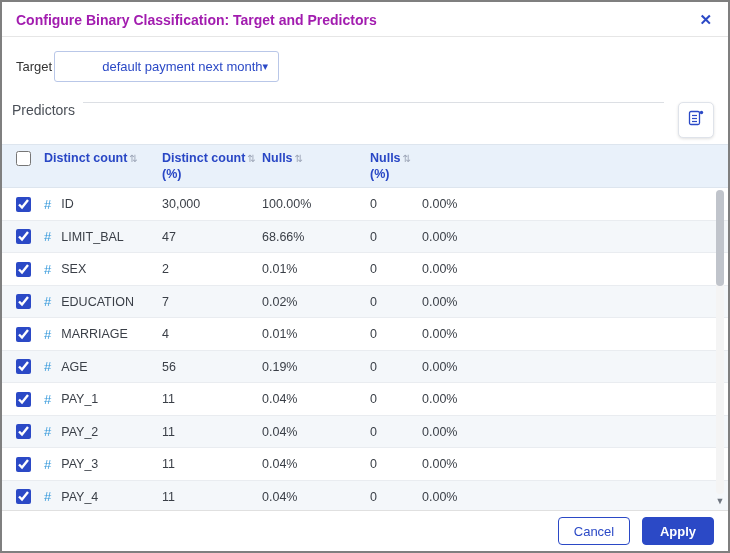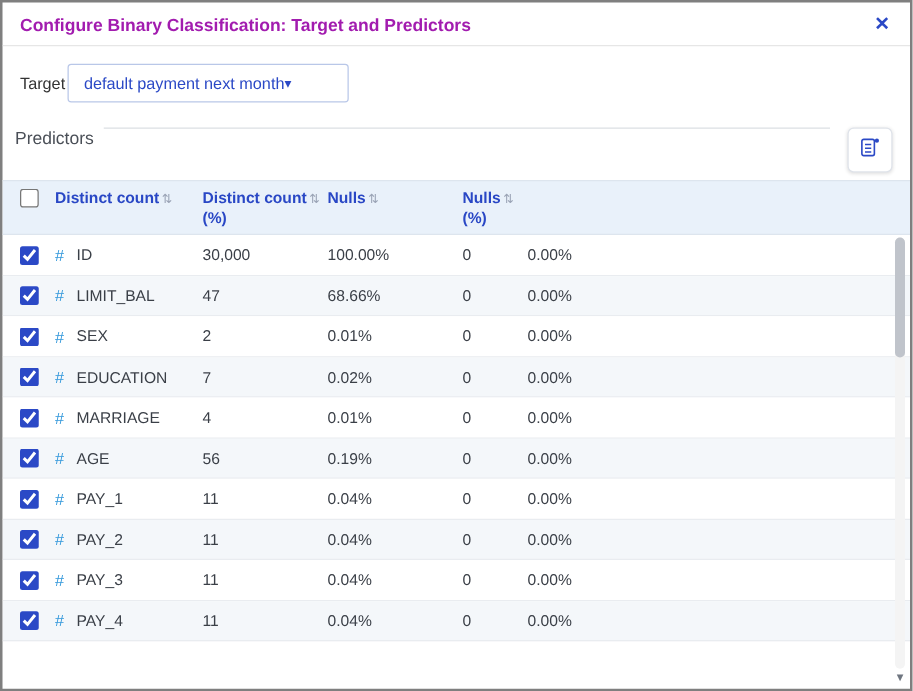--- a/index.html
+++ b/index.html
@@ -31,21 +31,21 @@
   }
   
   .target-row {
     display: flex; align-items: center;
     padding: 14px 14px 10px 14px; gap: 2px;
   }
   .target-label { font-size: 13px; color: #333333; }
   .dropdown {
     width: 225px; height: 31px;
     border: 1px solid #b9c7e8; border-radius: 3px;
-    display: flex; align-items: center; justify-content: flex-start;
+    display: flex; align-items: center; justify-content: flex-end;
     padding: 0 10px 0 12px;
     cursor: pointer; background: #ffffff;
   }
   .dropdown-value { font-size: 13px; color: #2b49c6; }
   .dropdown-chevron { color: #2b49c6; font-size: 11px; }
   
   .predictors-row {
     display: flex; align-items: flex-start;
     padding: 10px 14px 6px 10px; gap: 8px;
   }
@@ -345,14 +345,18 @@
 
 </div>
     <div class="scrollbar">
       <div class="scroll-track">
         <div class="scroll-thumb"></div>
       </div>
       <div class="scroll-down">▼</div>
     </div>
   </div>
 
+  <div class="footer">
+    <div class="btn btn-cancel">Cancel</div>
+    <div class="btn btn-apply">Apply</div>
+  </div>
 
 </div>
 
 </body></html>

